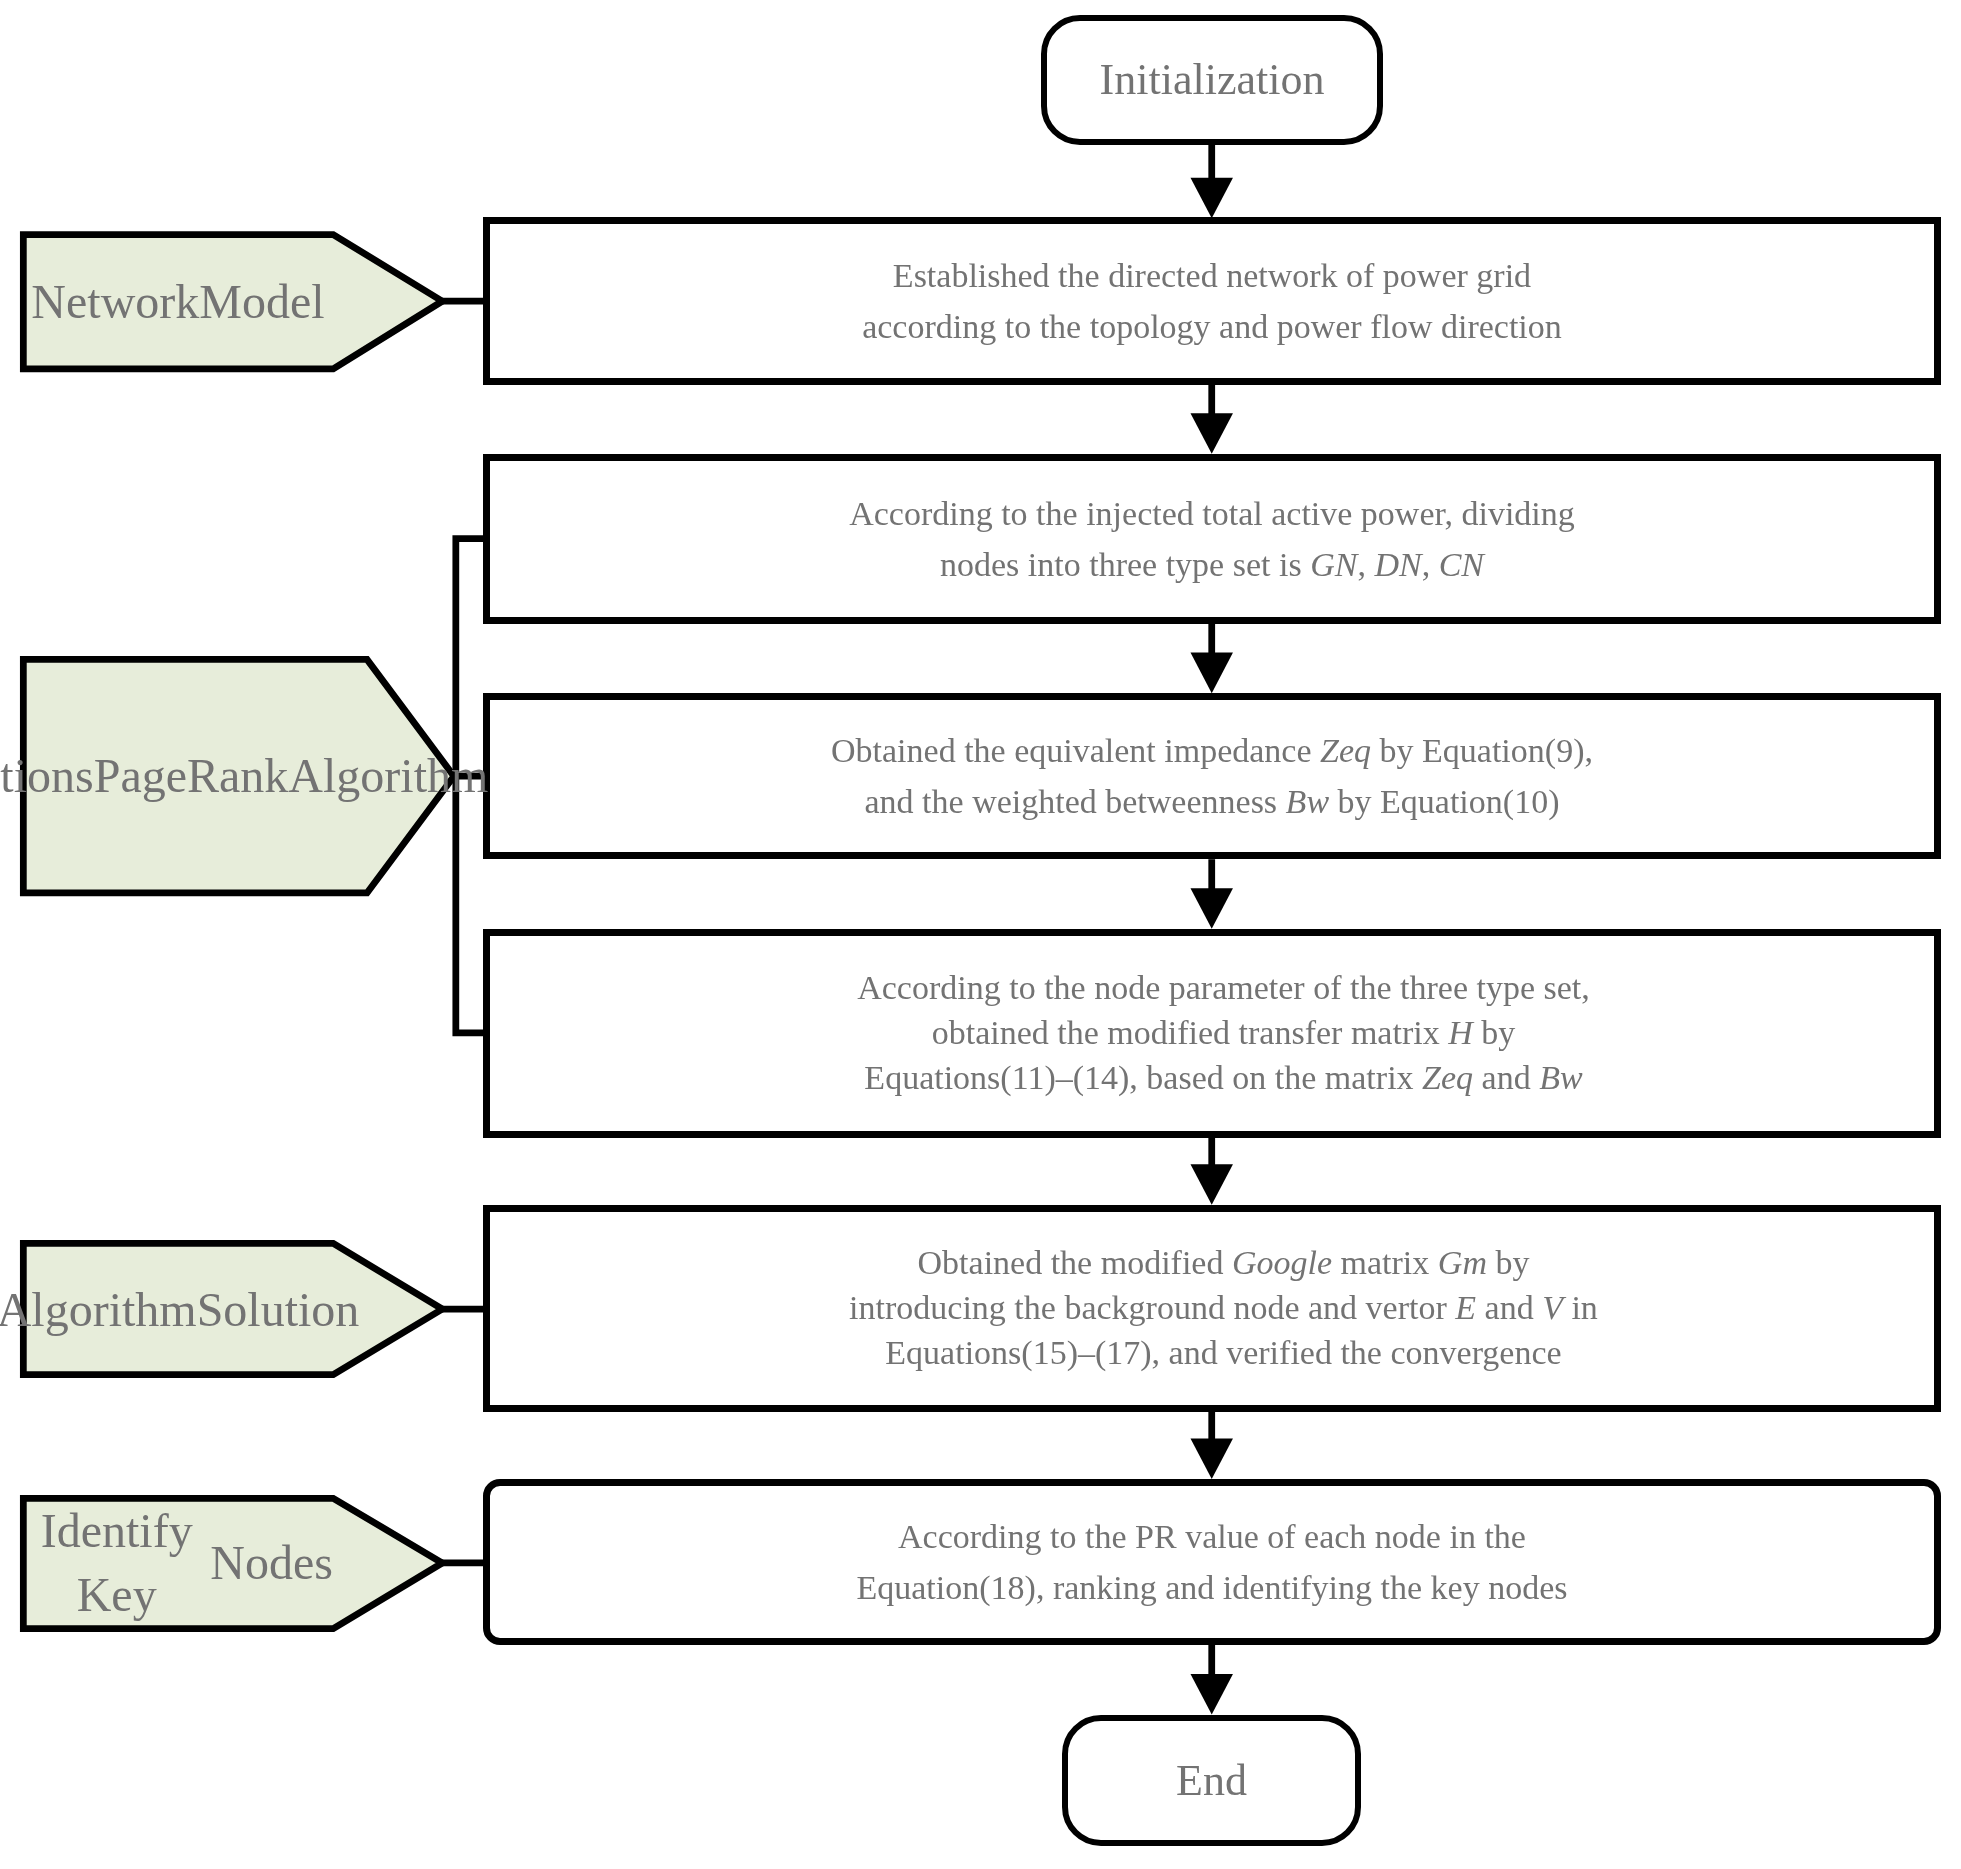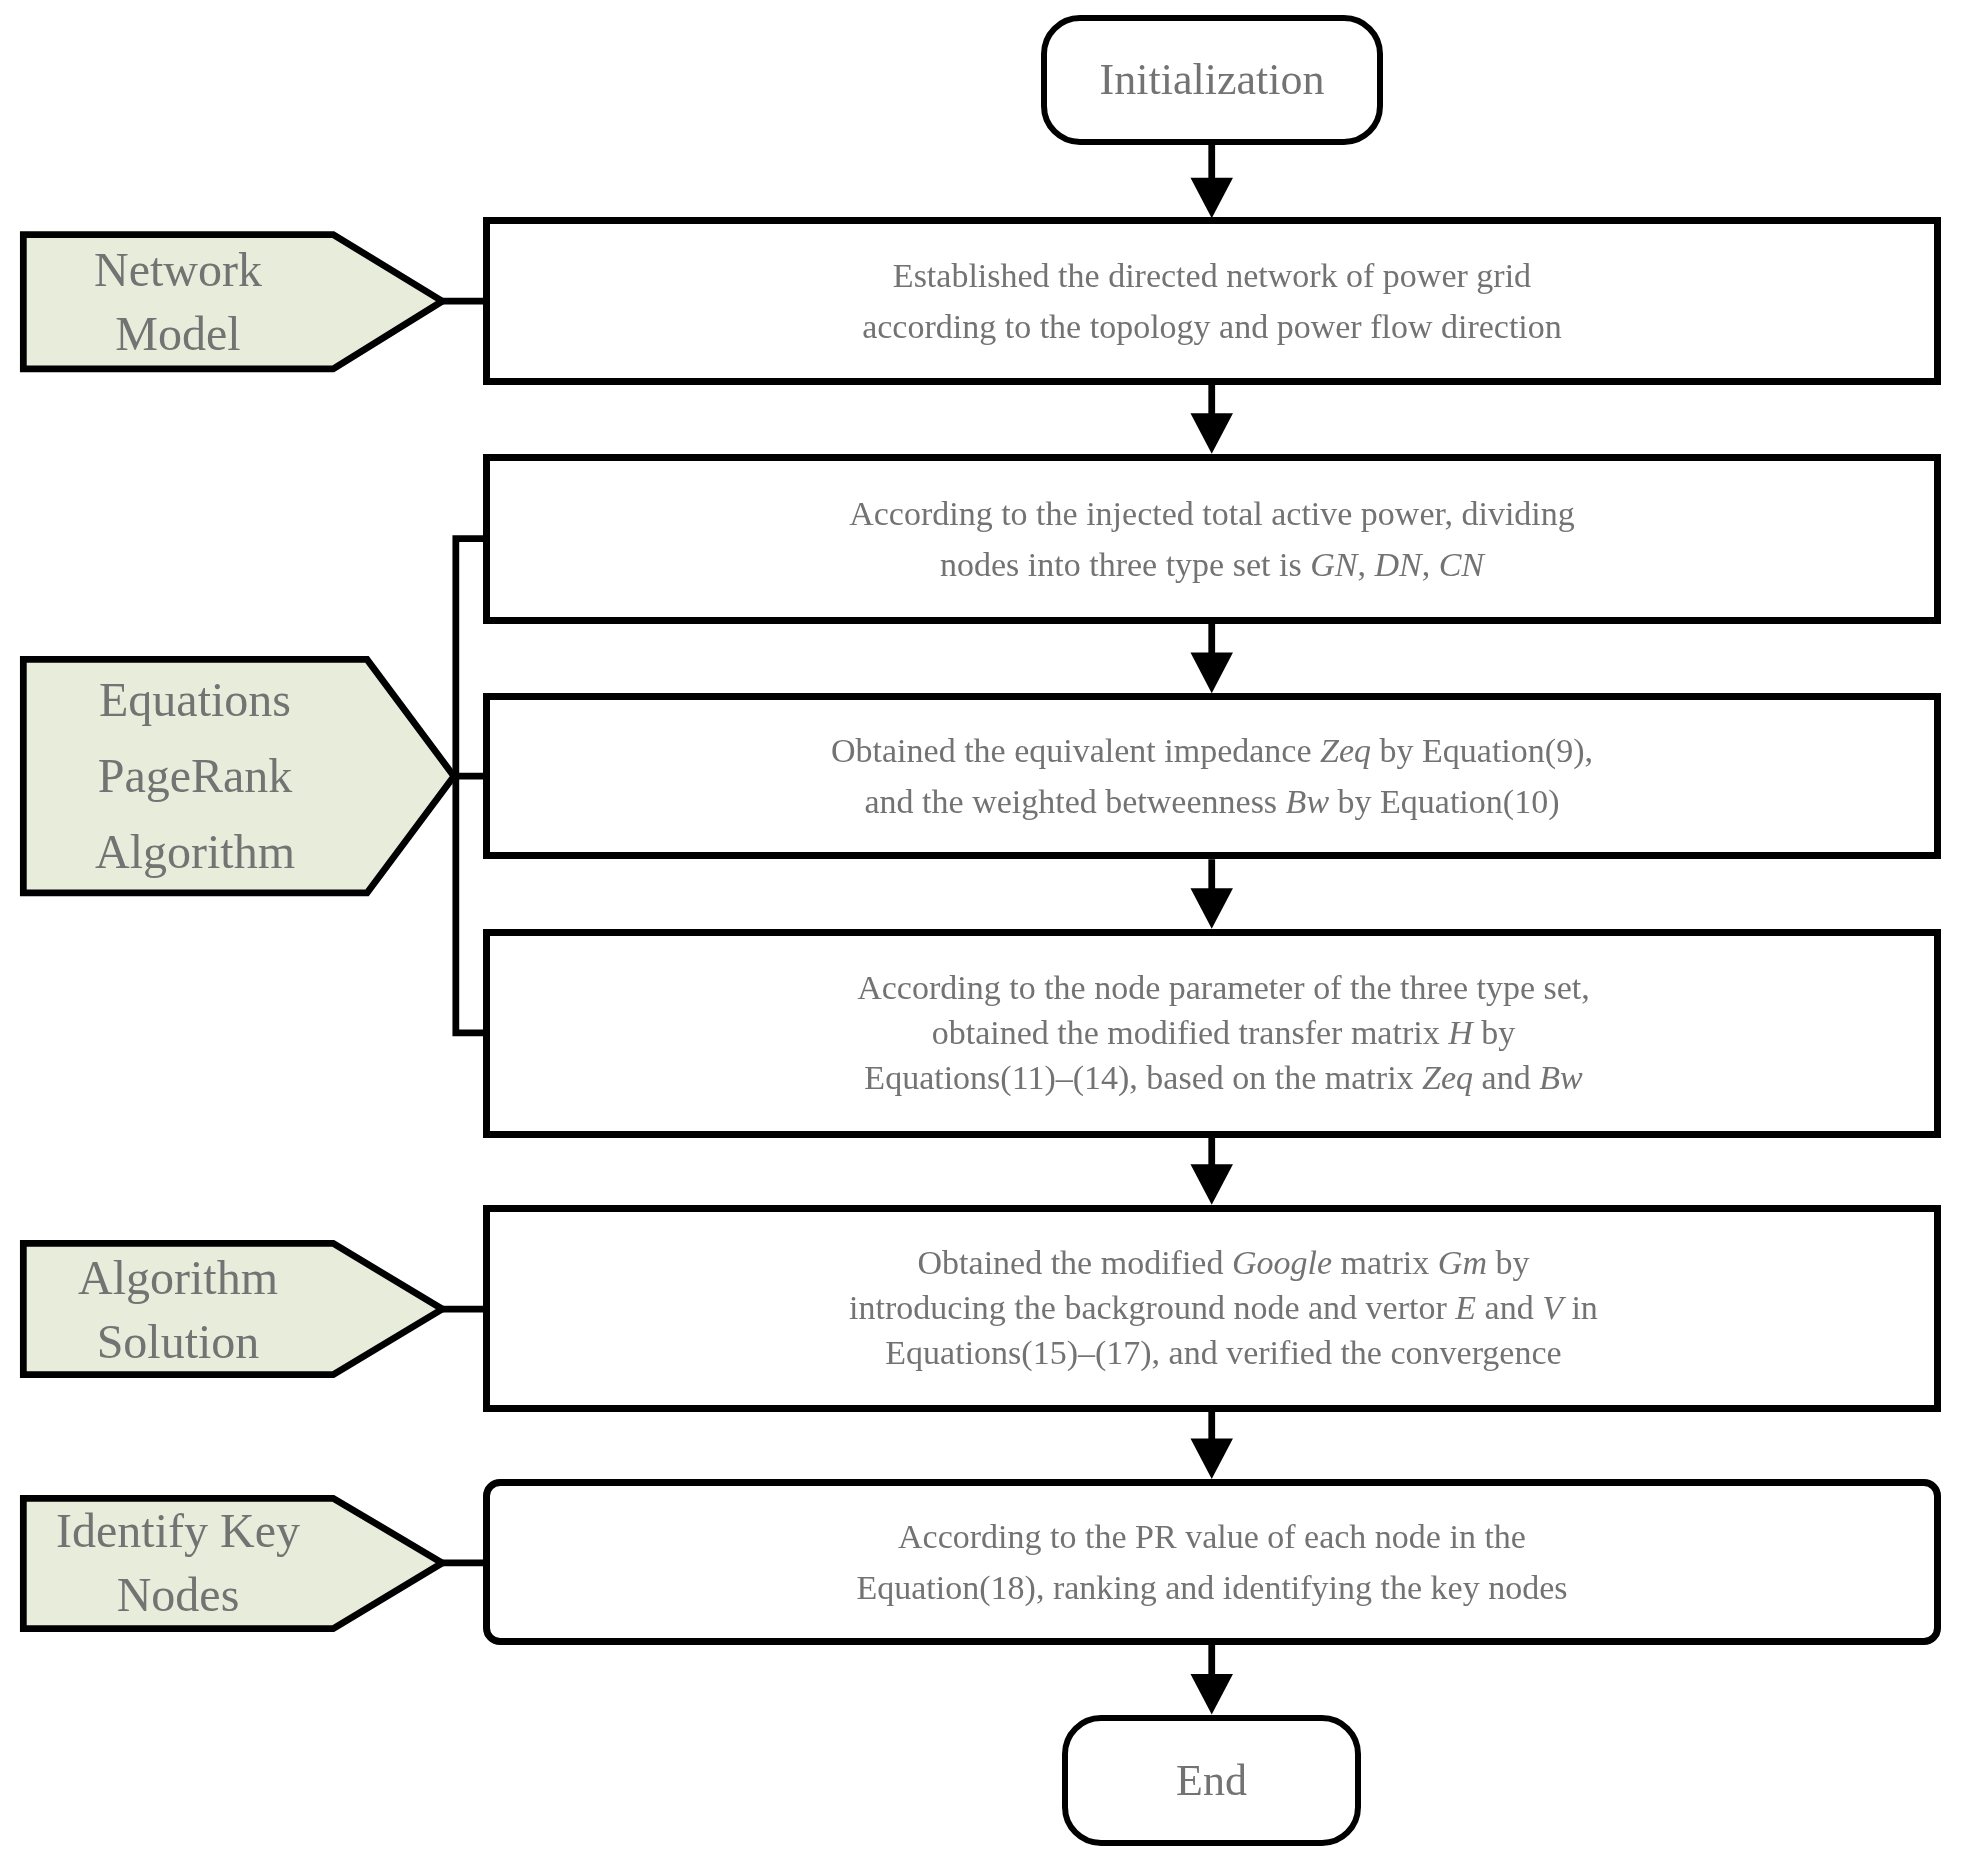--- a/index.html
+++ b/index.html
@@ -34,21 +34,21 @@
   .box {
     border: 7.7px solid #000;
     font-size: 34px;
     padding: 0 23px;
   }
   .box.two   { line-height: 1.50; }
   .box.three { line-height: 1.32; padding-left: 46px; }
   .penta-label {
     position: absolute;
     display: flex;
-    flex-direction: column;
+    flex-direction: row;
     align-items: center;
     justify-content: center;
     text-align: center;
     font-size: 48px;
   }
   .penta-label .pl-line { display: block; }
   .pl-2 { line-height: 64px; }
   .pl-3 { line-height: 76px; }
   i { }
 </style>

